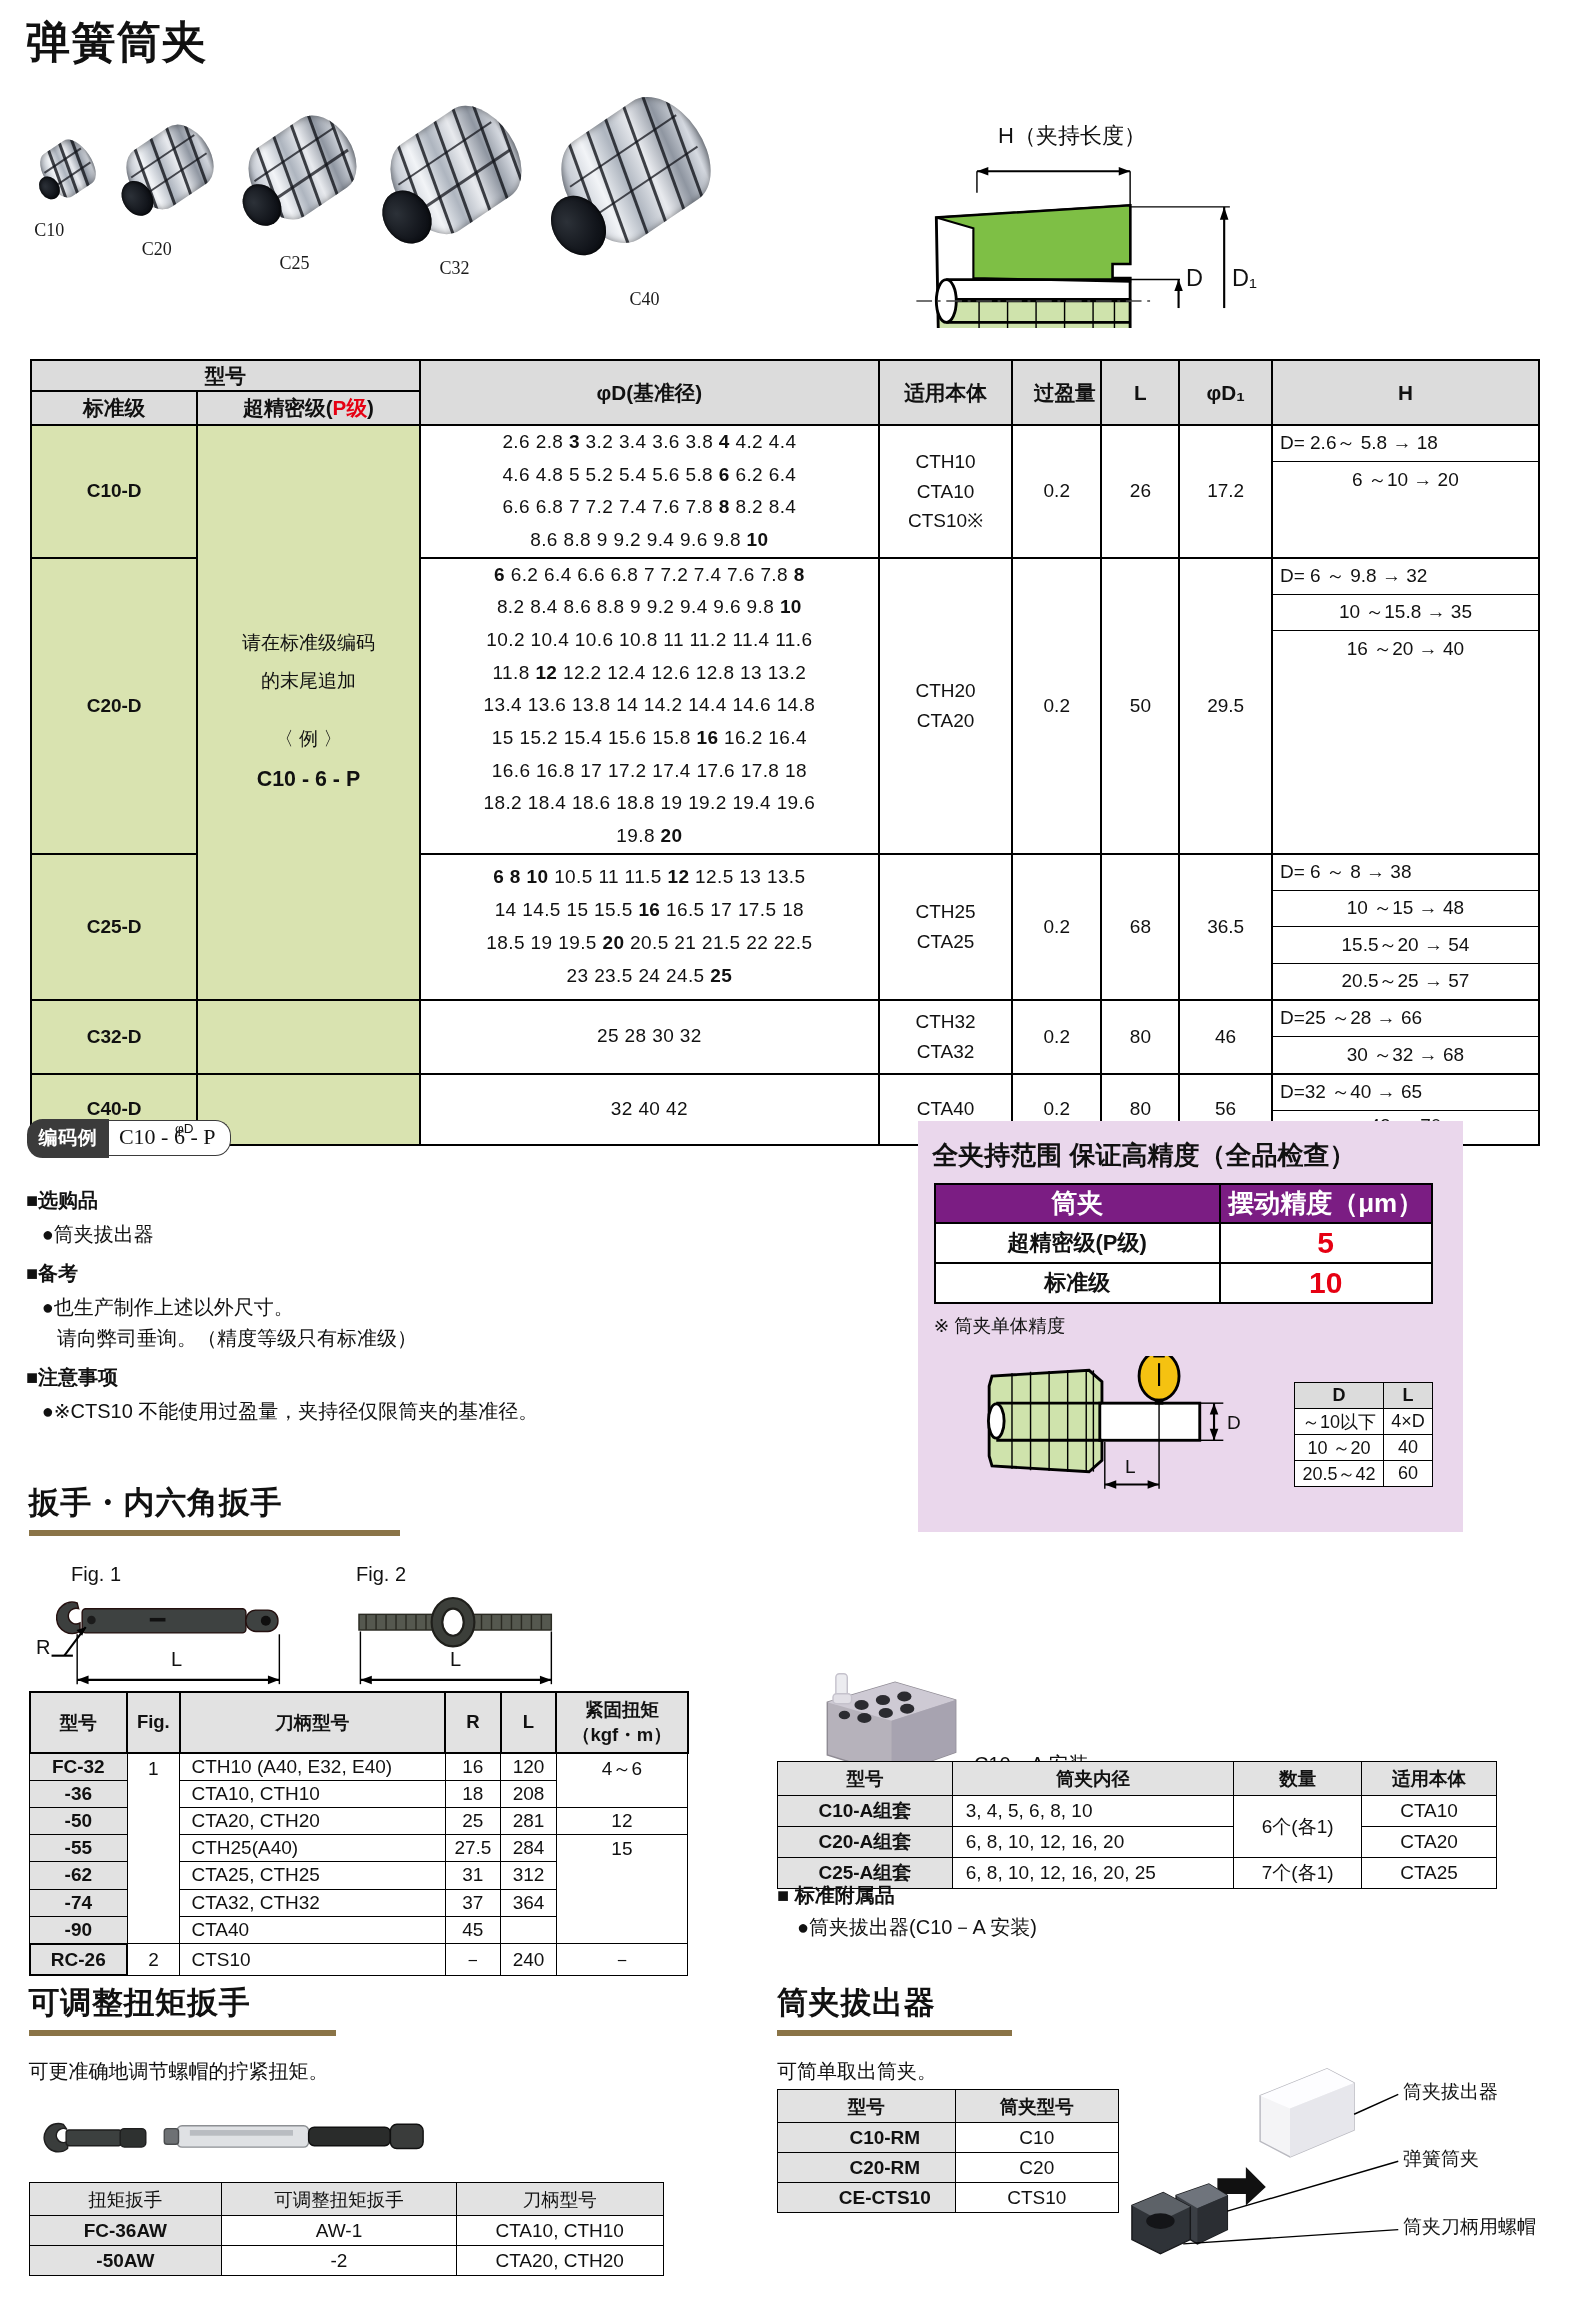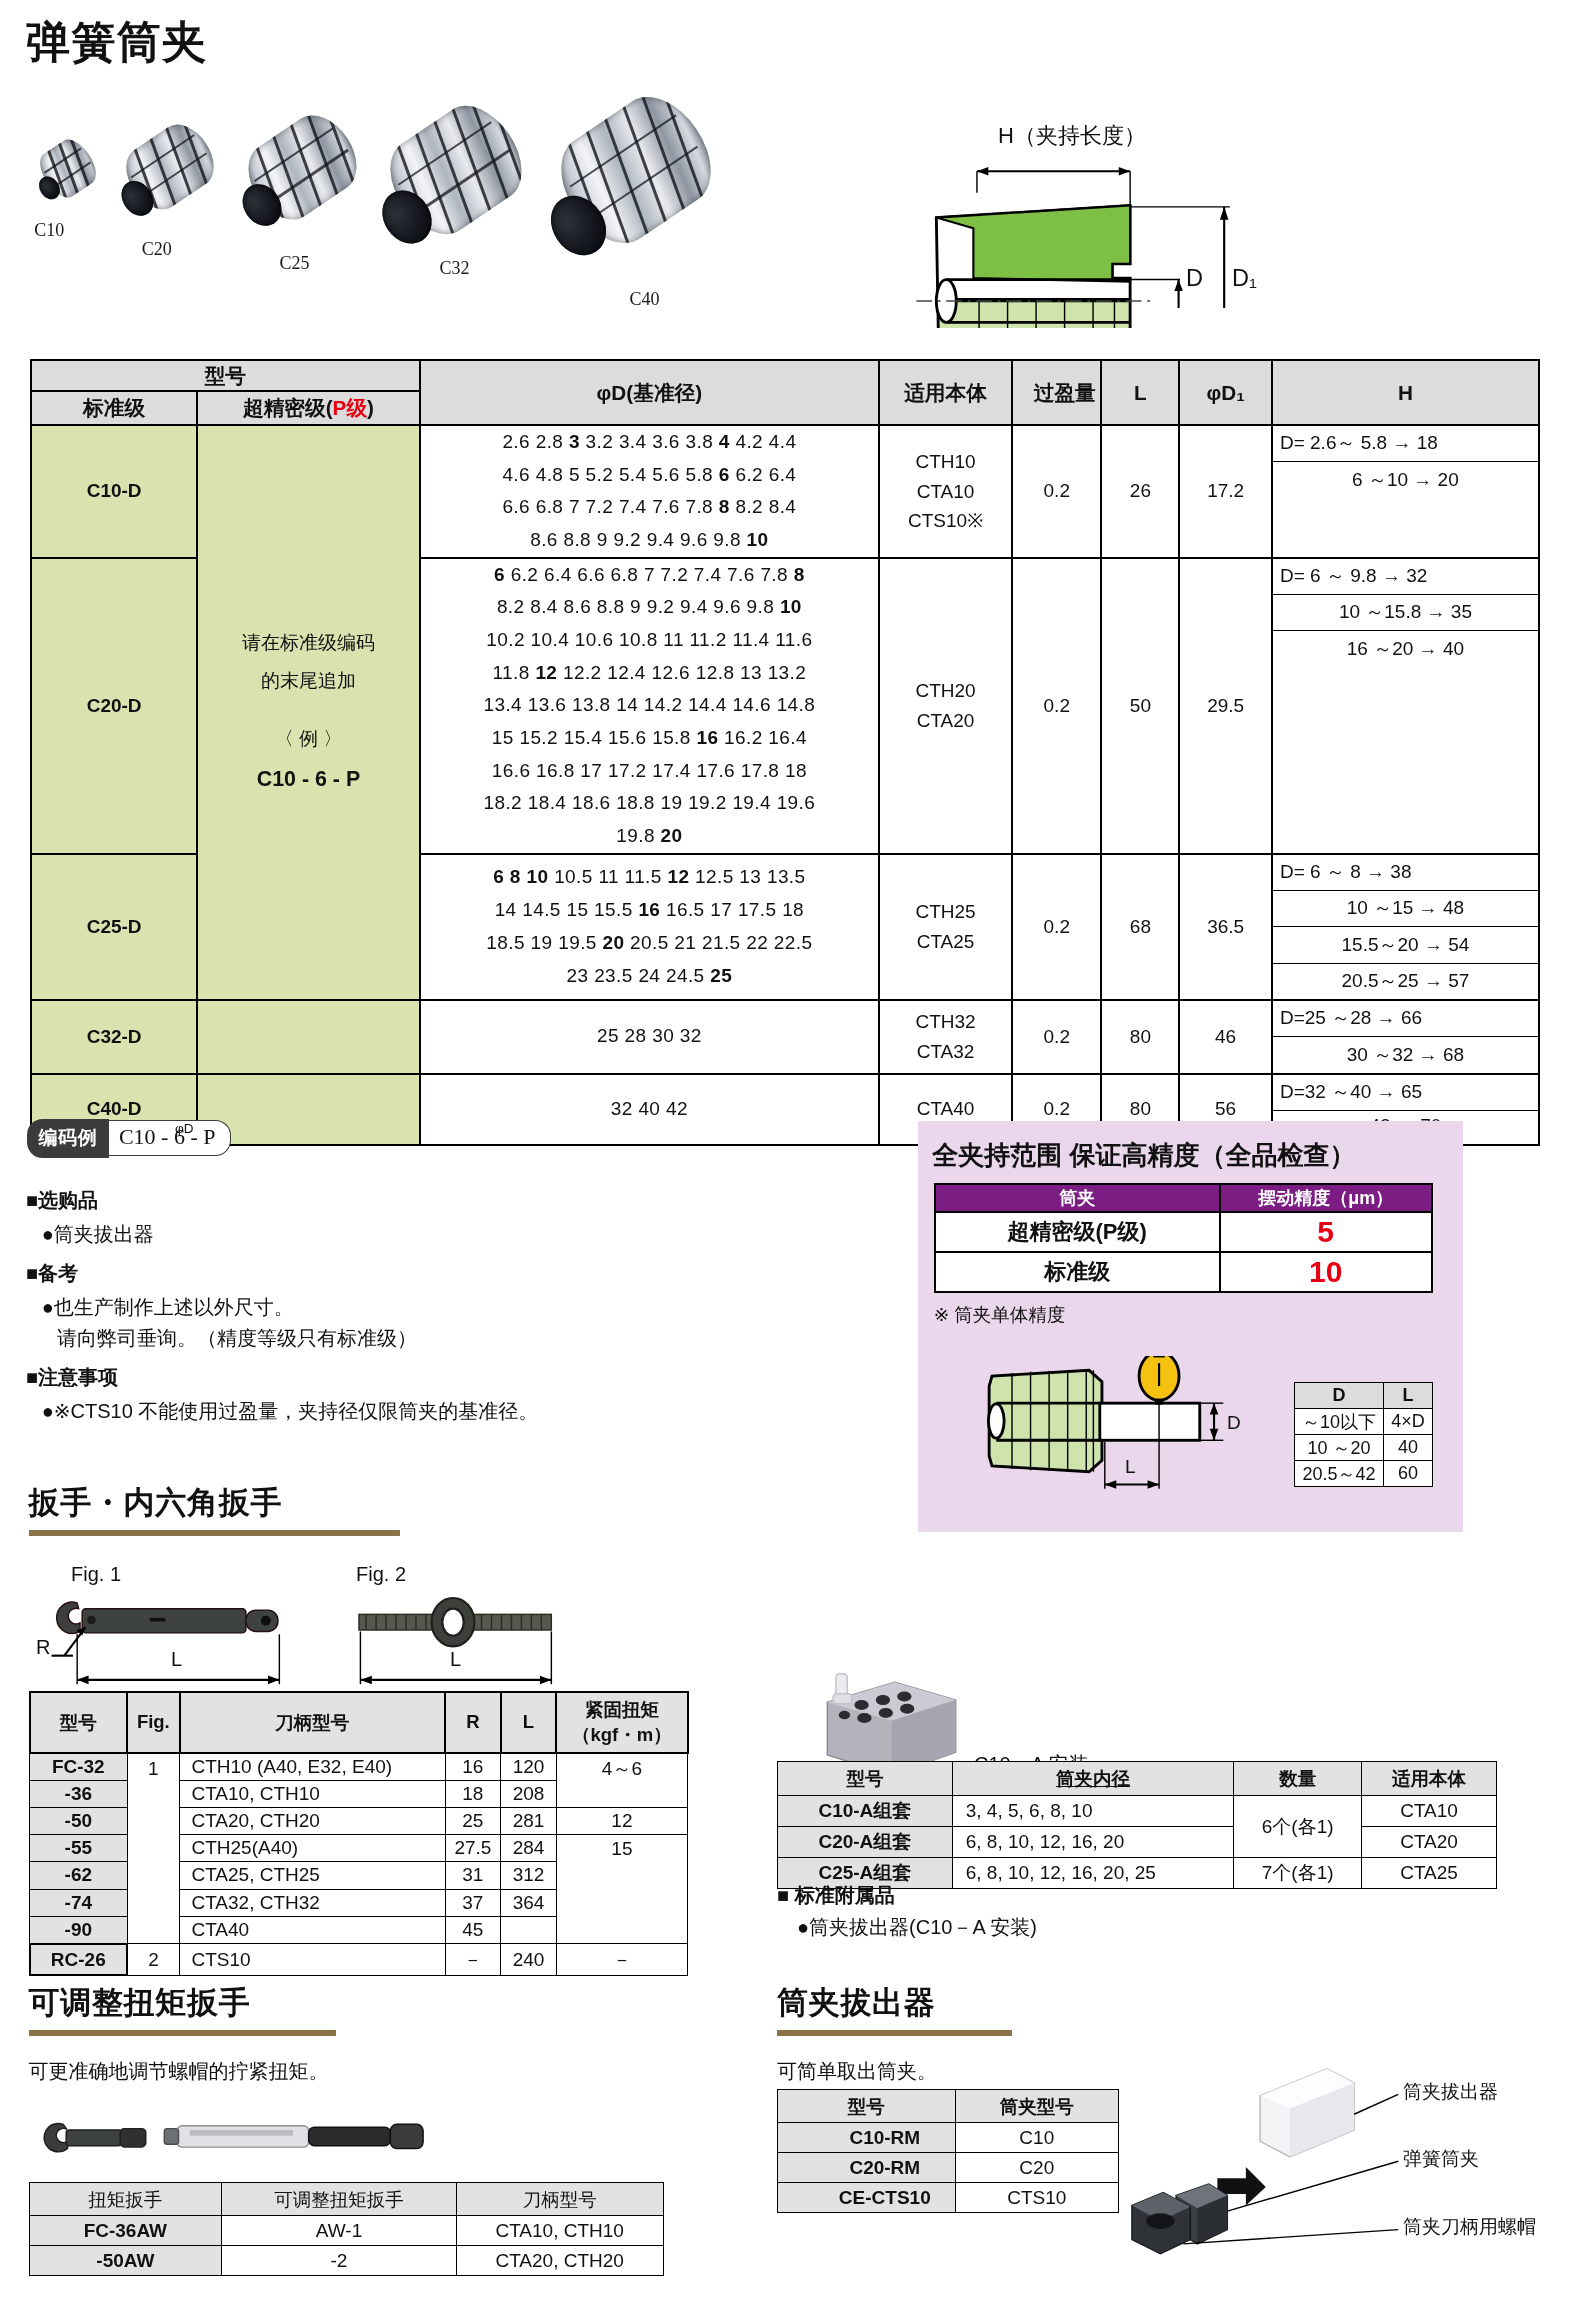--- a/index.html
+++ b/index.html
@@ -85,21 +85,21 @@
 
   .notes{ position:absolute; left:26px; top:1176px; width:613px; }
   .nhead{ font-size:20px; font-weight:900; margin-top:11.4px; }
   .nitem{ font-size:20px; margin:5.7px 0 0 15.7px; line-height:1.45;}
   .nsub{ font-size:20px; margin:1.4px 0 0 31px; line-height:1.45;}
 
   
   .pbox{ position:absolute; left:918px; top:1121px; width:545px; height:411px; background:#ead7ec; }
   .pbox .ptitle{ font-size:26px; font-weight:900; margin:17px 0 0 14.3px; white-space:nowrap;}
   .ptbl{ margin:10px 0 0 15.7px; width:499px; border-collapse:collapse;}
-  .ptbl th{ background:#7b1d83; color:#fff; font-size:18px; font-weight:700; border:2.1px solid #000; height:28px;}
+  .ptbl th{ background:#7b1d83; color:#fff; font-size:26px; font-weight:700; border:2.1px solid #000; height:28px;}
   .ptbl td{ background:#fff; border:2.1px solid #000; height:40px; font-size:22px; font-weight:800; text-align:center;}
   .ptbl td.big{ color:#e60012; font-size:30px; font-weight:900;}
   .pnote{ font-size:18.5px; margin:8.6px 0 0 15.7px;}
   .dltbl{ position:absolute; left:376px; top:261px; border-collapse:collapse; }
   .dltbl th{ background:#dcdcdc; border:1.4px solid #000; font-size:18px; font-weight:800; height:26px; padding:0 5.7px;}
   .dltbl td{ background:#fff; border:1.4px solid #000; font-size:18px; height:26px; padding:0 7.1px; text-align:center; white-space:nowrap;}
 
   
   .wtbl{ position:absolute; left:28.5px; top:1691px; border-collapse:collapse; width:660px;}
   .wtbl th{ background:#e2e2e2; border:1.4px solid #000; font-size:18.5px; font-weight:800; padding:4.3px 2.9px;}
@@ -692,21 +692,21 @@
       <rect x="22" y="8" width="16" height="36" rx="5" fill="#ececf0" stroke="#c5c2cc" stroke-width="2"></rect>
       <rect x="18" y="36" width="26" height="14" rx="5" fill="#e1dfe6" stroke="#c5c2cc" stroke-width="2"></rect>
     </svg>
     <div style="position:absolute;left:154px;top:83px;font-size:20px;white-space:nowrap;">C10－A 安装</div>
   </div>
 
   <table class="stbl">
     <thead>
       <tr>
         <th style="width:175px;">型号</th>
-        <th style="width:282px;text-decoration:underline;">筒夹内径</th>
+        <th style="width:282px;">筒夹内径</th>
         <th style="width:128px;">数量</th>
         <th style="width:135px;">适用本体</th>
       </tr>
     </thead>
     <tbody>
       <tr>
         <td class="model">C10-A组套</td>
         <td class="lft">3, 4,  5,  6,  8, 10</td>
         <td rowspan="2">6个(各1)</td>
         <td>CTA10</td>

